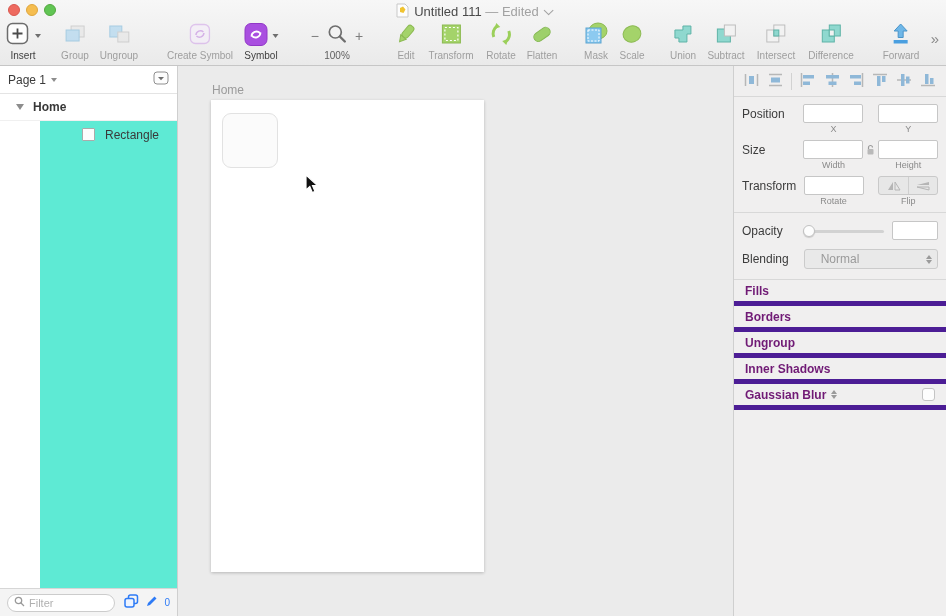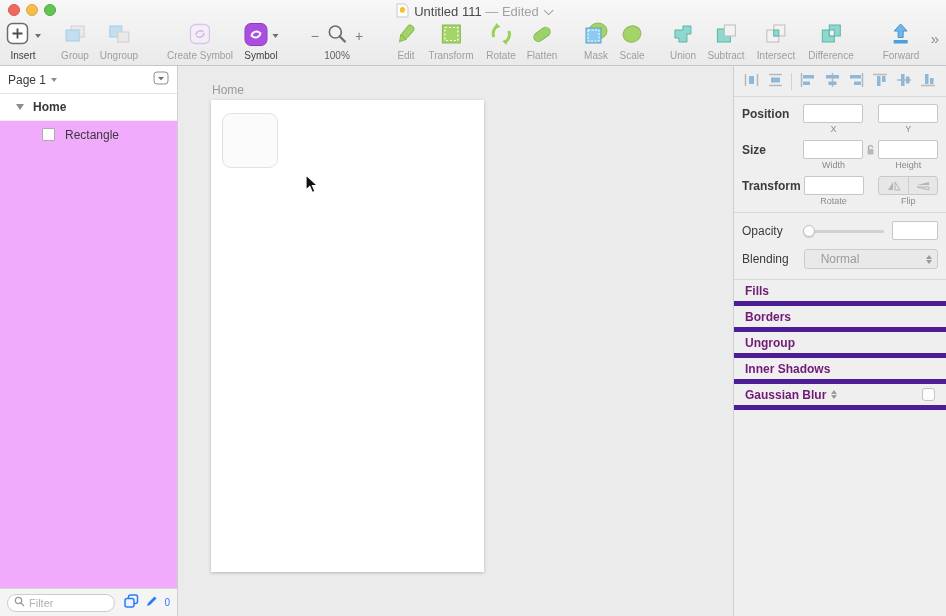--- a/index.html
+++ b/index.html
@@ -34,21 +34,21 @@
   
   .sidebar { width:178px; background:#fff; border-right:1px solid #cfcfcf; display:flex; flex-direction:column; }
   .page-row { height:28px; display:flex; align-items:center; padding:0 8px; border-bottom:1px solid #e4e4e4; background:#fff; }
   .page-name { font-size:12px; color:#3a3a3a; }
   .sm-caret { width:0; height:0; border-left:3.5px solid transparent; border-right:3.5px solid transparent; border-top:4px solid #8d8d8d; margin-left:5px; }
   .page-row .spacer { flex:1; }
   .layer-row { display:flex; align-items:center; height:27px; font-size:12px; }
   .row-home { background:#fff; padding-left:16px; border-bottom:1px solid #f0f0f0; }
   .row-home .name { font-weight:bold; color:#383838; margin-left:9px; }
   .tri-down { width:0; height:0; border-left:4.5px solid transparent; border-right:4.5px solid transparent; border-top:6px solid #8d8d8d; }
-  .layers-rest { flex:1; background:#f0abfc; }
+  .layers-rest { flex:1; background:#5eead4;margin-left:40px; }
   .row-rect { padding-left:42px; }
   .row-rect .shape-ico { width:13px; height:13px; border:1px solid #ababab; background:#fdfdfd; border-radius:1px; }
   .row-rect .name { margin-left:10px; color:#3a3a3a; }
   .sb-bottom { height:28px; border-top:1px solid #d6d6d6; background:#f4f4f4; display:flex; align-items:center; padding:0 7px; gap:6px; }
   .filter-field { flex:0 0 108px; height:18px; border:1px solid #cccccc; border-radius:9px; background:#fff; display:flex; align-items:center; padding:0 6px; gap:4px; }
   .filter-field input { border:none; outline:none; width:70px; font-size:11px; font-family:"Liberation Sans",sans-serif; color:#444; background:transparent; }
   .filter-field input::placeholder { color:#b0b0b0; }
   .sb-bottom .right-ico { margin-left:auto; display:flex; align-items:center; gap:6px; }
   .badge-count { color:#2e7bf6; font-size:10px; }
 
@@ -58,21 +58,21 @@
   .artboard { position:absolute; left:33px; top:34px; width:273px; height:472px; background:#fff; box-shadow:0 1px 3px rgba(0,0,0,.22); }
   .rect-layer { position:absolute; left:11px; top:13px; width:56px; height:55px; border:1px solid #e2e2e2; border-radius:9px; background:#fbfbfb; }
   .cursor { position:absolute; left:127px; top:108px; }
 
   
   .inspector { width:213px; background:#f0efef; border-left:1px solid #cfcfcf; display:flex; flex-direction:column; }
   .align-row { height:31px; display:flex; align-items:center; padding:0 9px; justify-content:space-between; border-bottom:1px solid #d8d8d8; }
   .vsep { width:1px; height:17px; background:#d2d2d2; }
   .geo { padding:7px 8px 4px 8px; border-bottom:1px solid #d8d8d8; }
   .geo-row { display:flex; align-items:center; margin-bottom:1px; }
-  .geo-row .lbl { width:62px; font-size:12px; color:#3c3c3c;font-weight:bold; }
+  .geo-row .lbl { width:62px; font-size:12px; color:#3c3c3c; }
   .fld { width:60px; height:19px; border:1px solid #c6c6c6; border-radius:2px; background:#fff; font-size:11px; padding:0 4px; outline:none; font-family:"Liberation Sans",sans-serif; }
   .mid15 { width:15px; display:flex; align-items:center; justify-content:center; }
   .sub-row { display:flex; margin-bottom:6px; margin-top:1px; }
   .sub-row .pad { width:62px; }
   .sub-lbl { width:60px; text-align:center; font-size:9px; color:#8a8a8a; }
   .flip-ctl { width:60px; height:19px; border:1px solid #c9c9c9; border-radius:3px; background:#e7e7e7; display:flex; }
   .flip-ctl .seg { flex:1; display:flex; align-items:center; justify-content:center; }
   .flip-ctl .seg:first-child { border-right:1px solid #cfcfcf; }
 
   .op-section { padding:8px 8px 10px 8px; border-bottom:1px solid #d8d8d8; }

